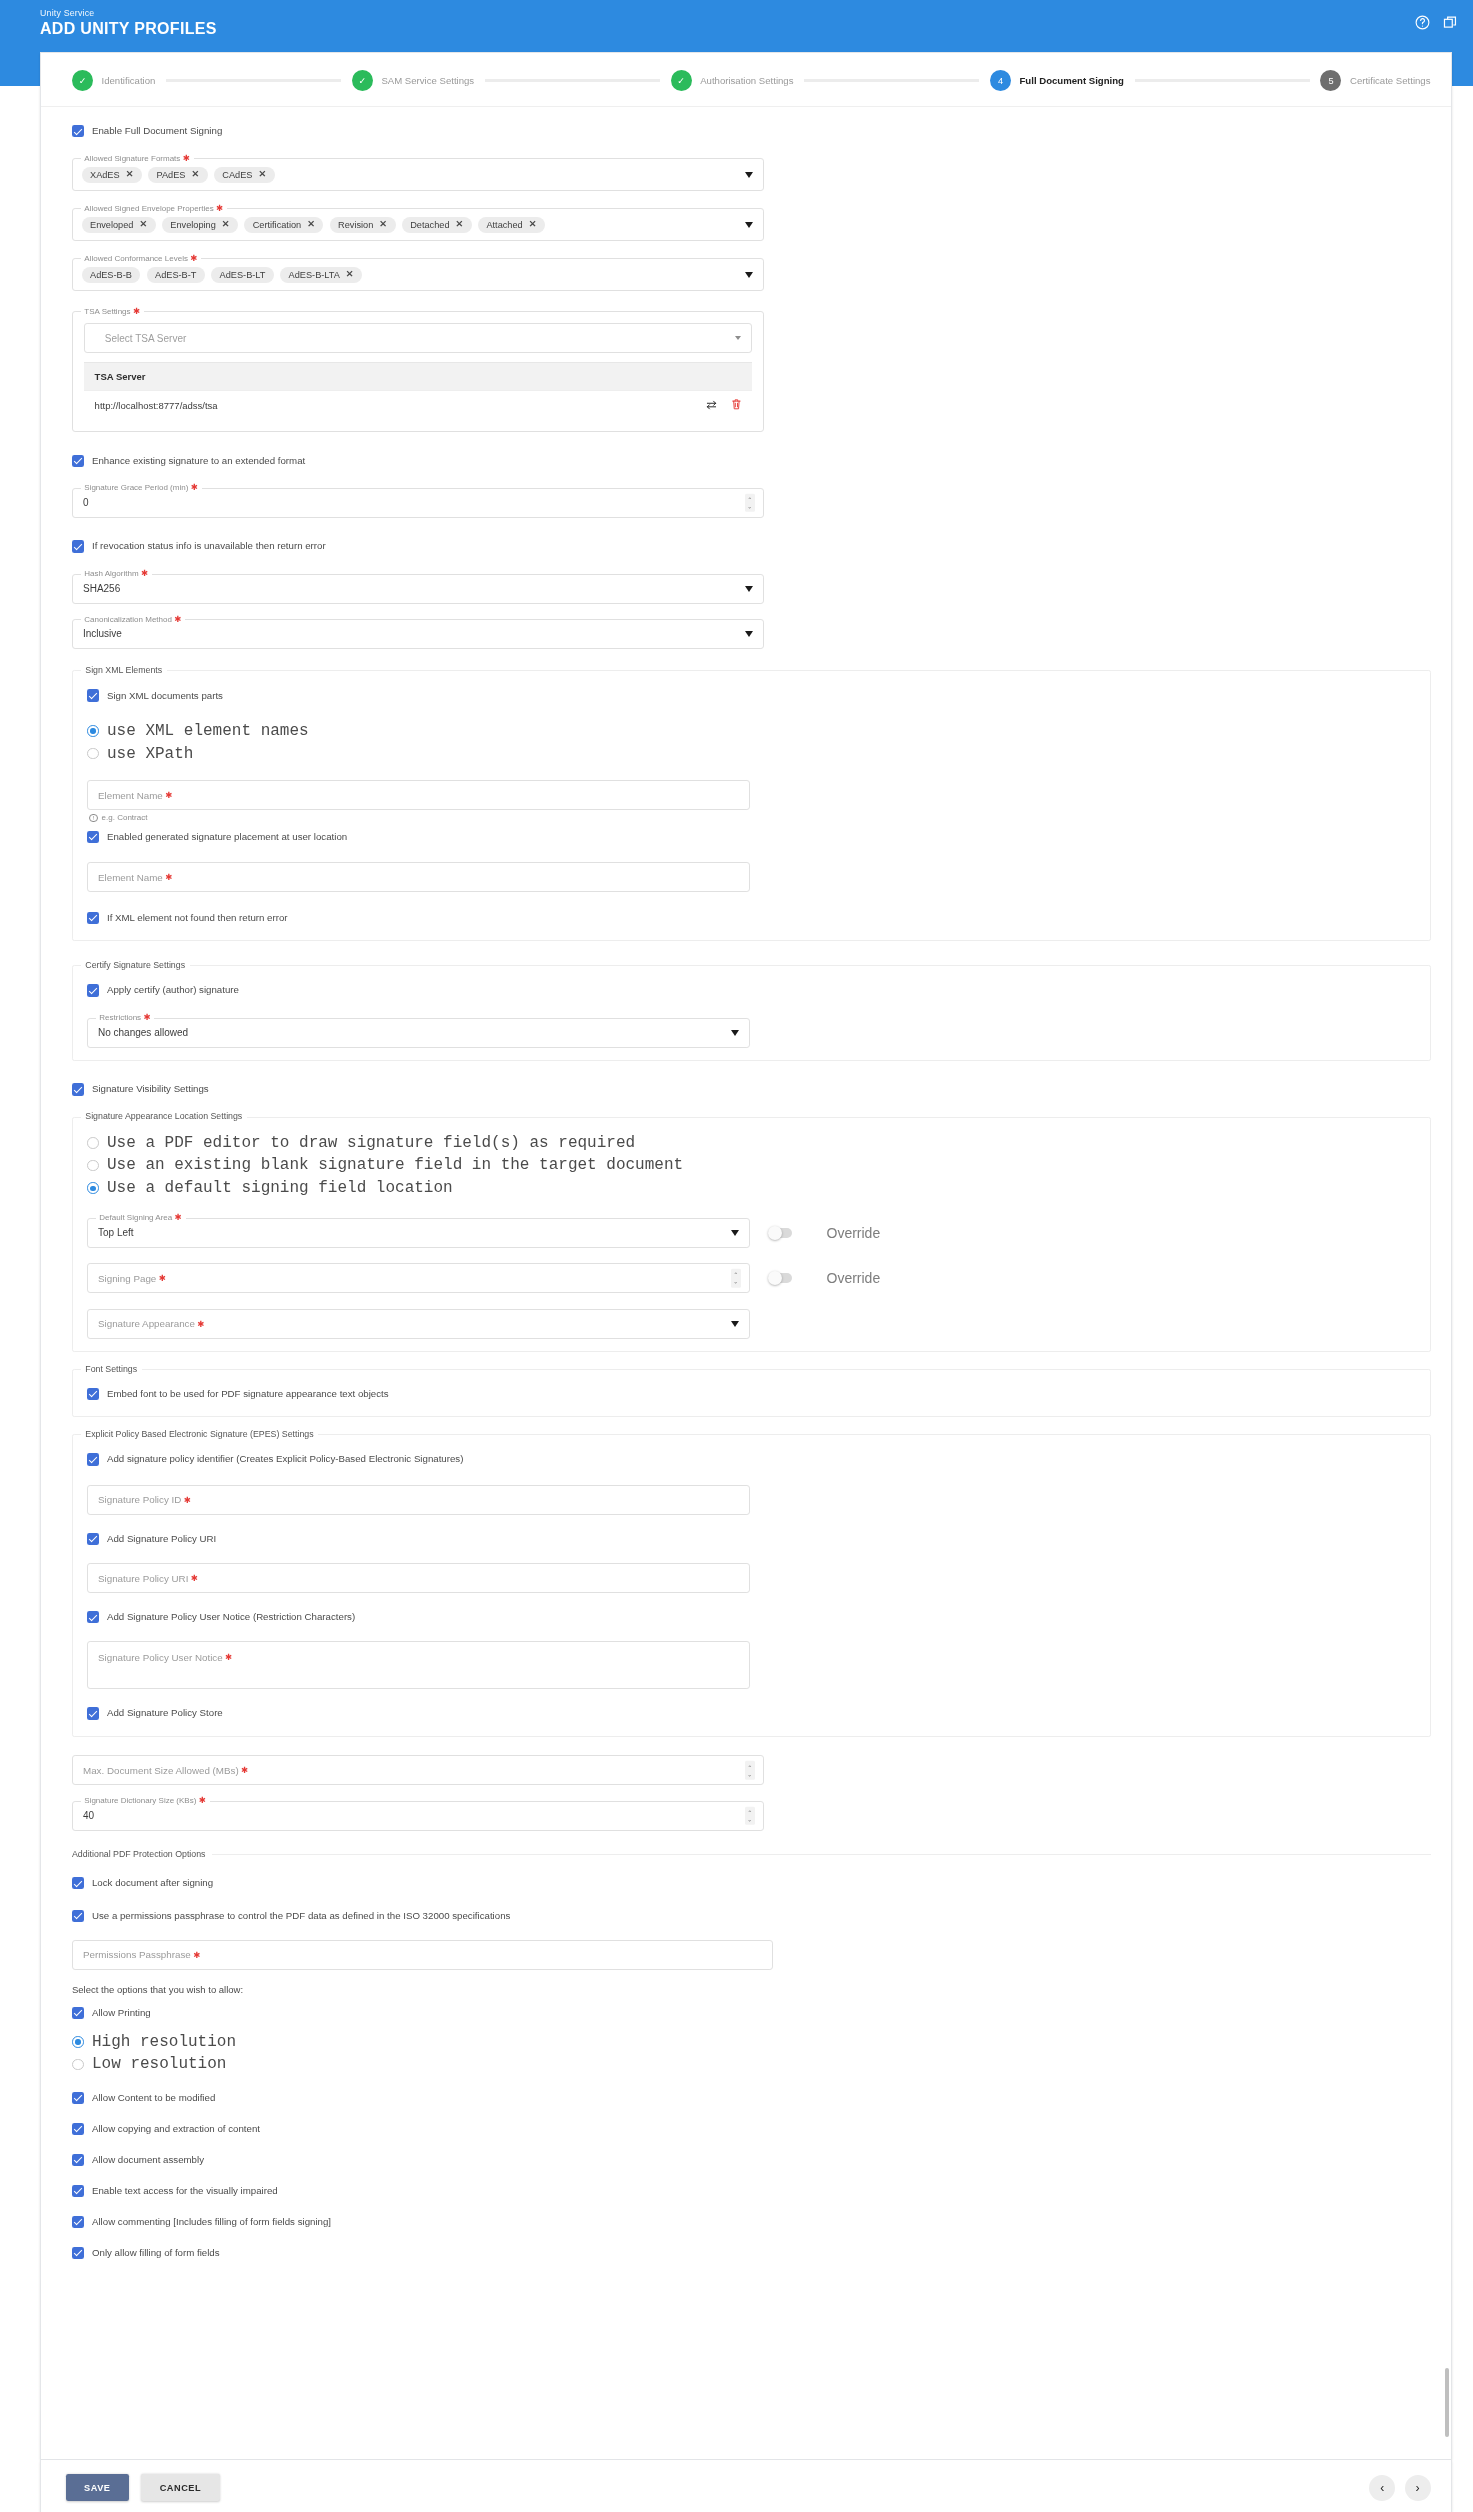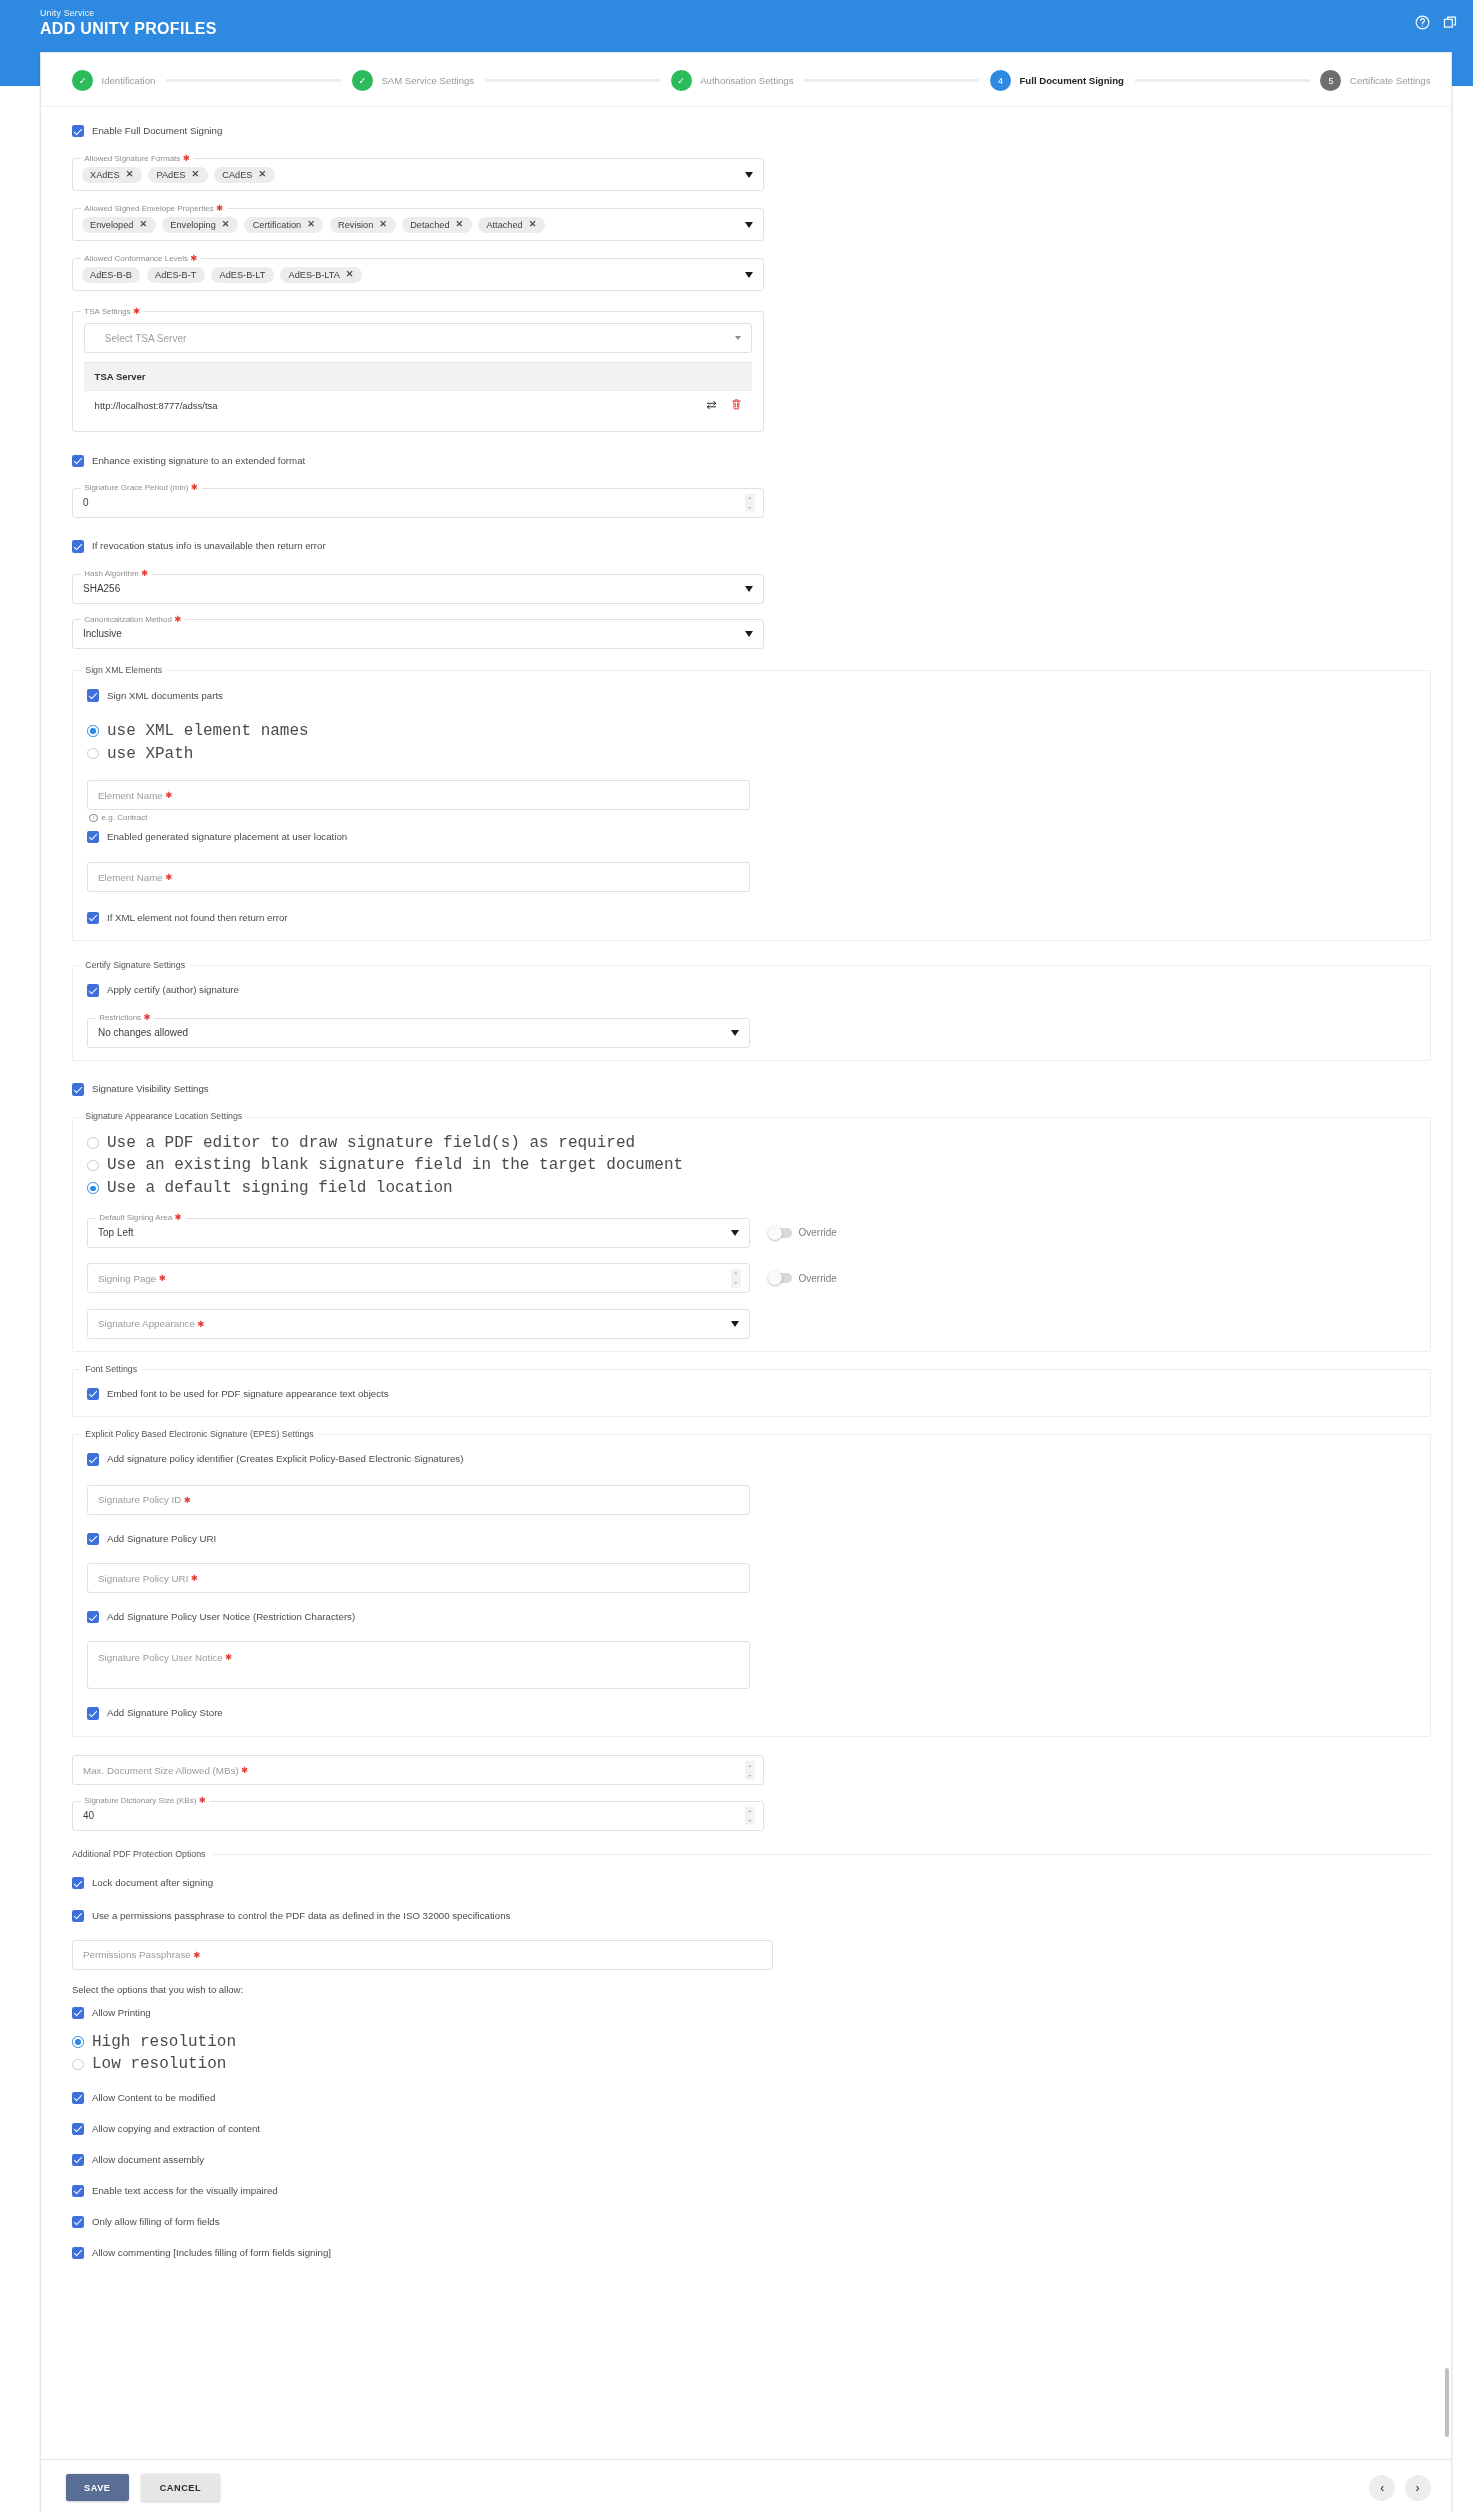--- a/index.html
+++ b/index.html
@@ -147,21 +147,21 @@
   .tsa-actions{display:flex;align-items:center;gap:12.3px;}
   
   .toggle-wrap{display:flex;align-items:center;gap:7px;}
   .toggle{
     width:23px;height:10px;border-radius:5.4px;background:#dadada;position:relative;flex:0 0 auto;
   }
   .toggle::after{
     content:"";position:absolute;left:-0.8px;top:-2.3px;width:14.6px;height:14.6px;border-radius:50%;
     background:#fafafa;box-shadow:0 0.8px 2.3px rgba(0,0,0,.32);
   }
-  .toggle-label{font-size:10px;color:#7d7d7d;}
+  .toggle-label{font-size:14px;color:#7d7d7d;margin-left:28px;}
   .grid-row{display:flex;align-items:center;gap:18.5px;}
   .grid-row > .ctrl, .grid-row > .tbox{flex:0 0 682px;}
   
   .plain-label{font-size:9.5px;color:#4b4b4b;margin:14px 0 7.7px 0;}
   
   .footer{
     position:relative;background:#fff;border-top:0.8px solid #ececec;
     margin:0 21.5px 0 40px;border:0.8px solid #e4e6e9;border-top:none;
     padding:14px 20px 14px 24.6px;display:flex;align-items:center;gap:12.3px;
     box-shadow:0 0.8px 2.3px rgba(0,0,0,.13);
@@ -615,25 +615,25 @@
         <div class="cb-row" style="margin-top:10.8px;">
           <span class="cbox"></span>
           <span class="cb-label">Allow document assembly</span>
         </div>
         <div class="cb-row" style="margin-top:10.8px;">
           <span class="cbox"></span>
           <span class="cb-label">Enable text access for the visually impaired</span>
         </div>
         <div class="cb-row" style="margin-top:10.8px;">
           <span class="cbox"></span>
+          <span class="cb-label">Allow commenting [Includes filling of form fields signing]</span>
+        </div>
+        <div class="cb-row" style="margin-top:10.8px;">
+          <span class="cbox"></span>
           <span class="cb-label">Only allow filling of form fields</span>
-        </div>
-        <div class="cb-row" style="margin-top:10.8px;">
-          <span class="cbox"></span>
-          <span class="cb-label">Allow commenting [Includes filling of form fields signing]</span>
         </div>
       </div>
 
       <div style="height:20px;"></div>
     </div>
 
     <div class="scroll-thumb" style="top:2315px;height:69px;"></div>
   </div>
 
   <div class="footer">

